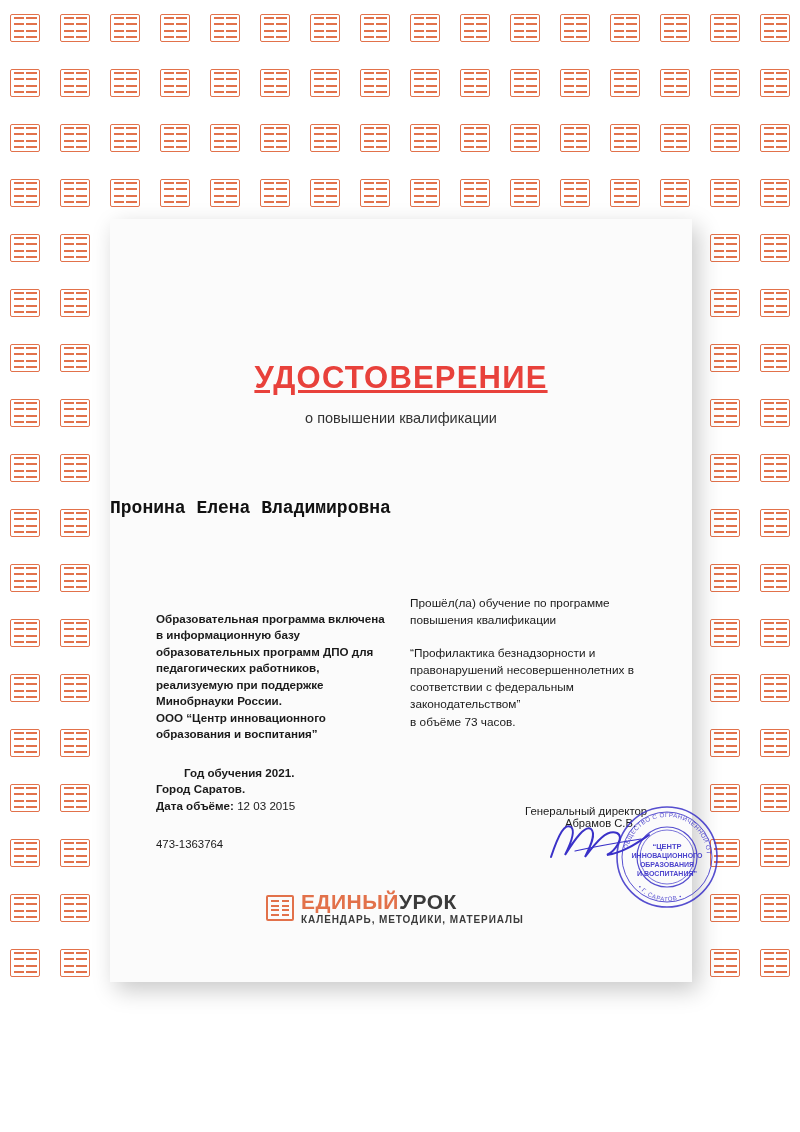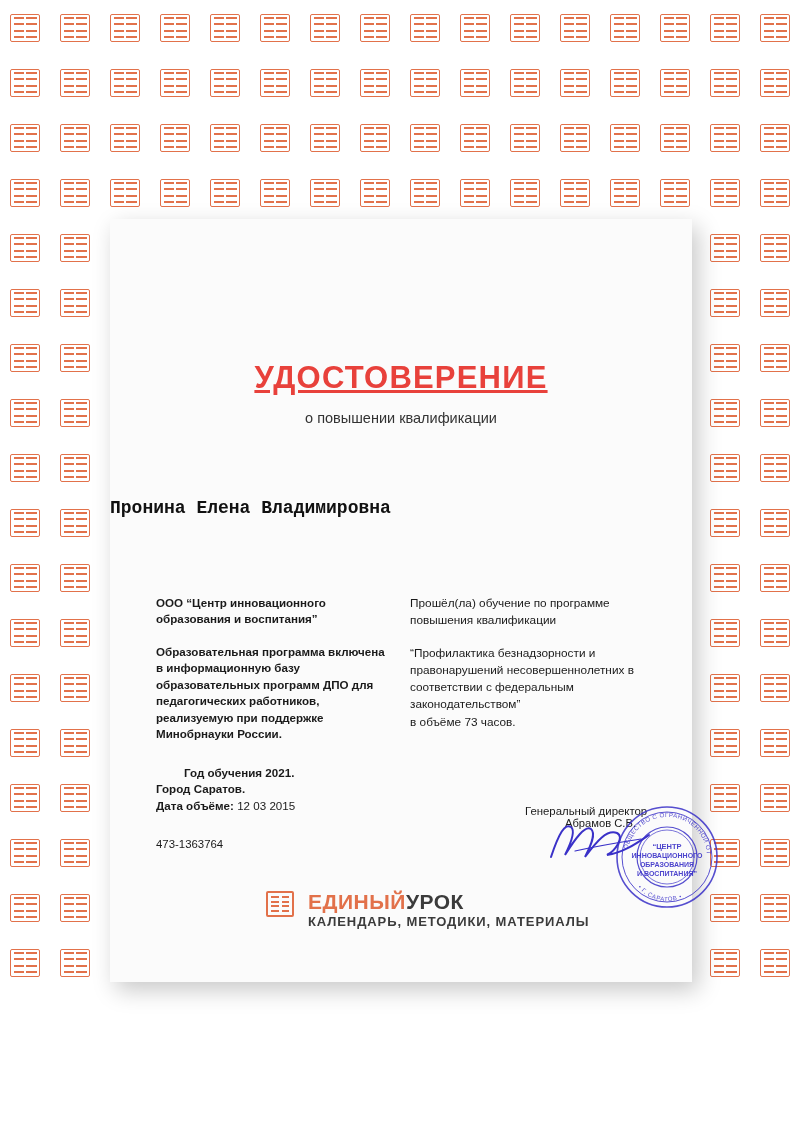--- a/index.html
+++ b/index.html
@@ -160,21 +160,22 @@
     height: 108px;
     pointer-events: none;
   }
 
   
   .footer-logo {
     position: absolute;
     left: 156px;
     top: 672px;
     display: flex;
-    gap: 14px;
+    align-items: center;
+    gap: 7px;
   }
   .logo-mark {
     width: 28px;
     height: 26px;
     border: 2px solid #e2714a;
     border-radius: 2px;
     box-sizing: border-box;
     display: flex;
     padding: 3px;
     gap: 3px;
@@ -196,21 +197,21 @@
     line-height: 1;
   }
   .logo-title {
     font-size: 21px;
     font-weight: bold;
     letter-spacing: 0.5px;
     color: #e2714a;
   }
   .logo-title .dark { color: #3b3b3b; }
   .logo-sub {
-    font-size: 13px;
+    font-size: 10px;
     letter-spacing: 0.9px;
     color: #3b3b3b;
     margin-top: 3px;
     font-weight: bold;
   }
 </style>
 </head>
 <body>
 
 <div id="pattern-bg">
@@ -4880,22 +4881,22 @@
 
 <div id="certificate">
 
   <div class="cert-title">УДОСТОВЕРЕНИЕ</div>
   <div class="cert-subtitle">о повышении квалификации</div>
   <div class="cert-name">Пронина Елена Владимировна</div>
 
   <div class="cert-columns">
 
     <div class="col-left">
+      <p class="b blk-gap">Образовательная программа включена в информационную базу образовательных программ ДПО для педагогических работников, реализуемую при поддержке Минобрнауки России.</p>
       <p class="b">ООО “Центр инновационного образования и воспитания”</p>
-      <p class="b blk-gap">Образовательная программа включена в информационную базу образовательных программ ДПО для педагогических работников, реализуемую при поддержке Минобрнауки России.</p>
       <p class="b blk-gap-lg">Год обучения 2021.</p>
       <p class="b">Город Саратов.</p>
       <p class="issue-line"><span>Дата объёме:</span> <span class="val">12 03 2015</span></p>
       <p class="reg-number">473-1363764</p>
     </div>
 
     <div class="col-right">
       <p>Прошёл(ла) обучение по программе повышения квалификации</p>
       <p class="blk-gap">“Профилактика безнадзорности и правонарушений несовершеннолетних в соответствии с федеральным законодательством”</p>
       <p>в объёме 73 часов.</p>

